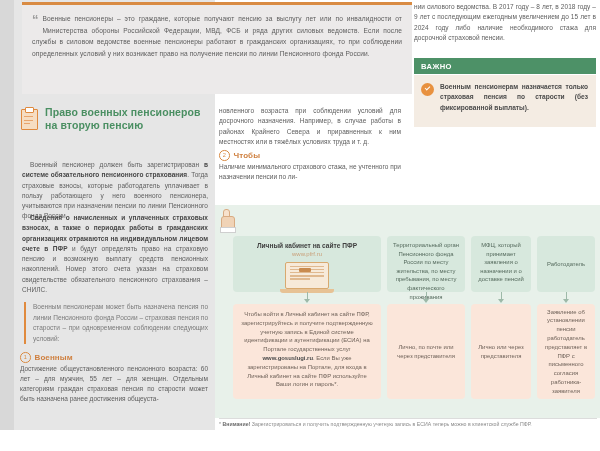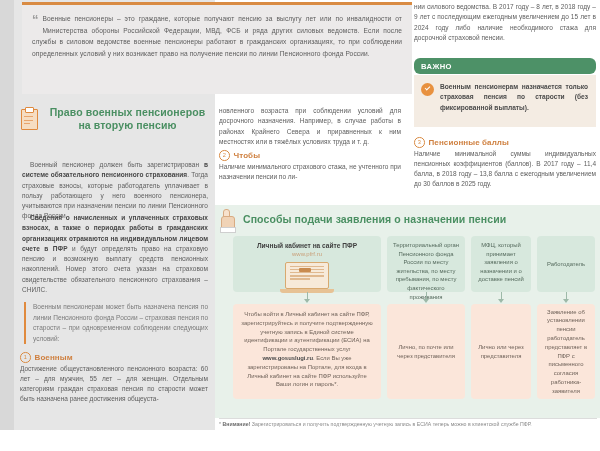--- a/index.html
+++ b/index.html
@@ -75,21 +75,20 @@
     display: flex;
     align-items: flex-start;
     gap: 6px;
   }
   .sec-head .sec-title {
     font-size: 10.5px;
     line-height: 12.5px;
     font-weight: bold;
     color: #4a8f62;
     letter-spacing: 0.1px;
-    text-align: center;
   }
 
   
   .icon-clipboard {
     width: 19px; height: 22px;
     position: relative;
     flex: 0 0 auto;
     margin-top: 1px;
   }
   .icon-clipboard .body {
@@ -201,21 +200,20 @@
   
   .important-head {
     position: absolute;
     background: #4d9167;
     color: #ffffff;
     font-size: 7.6px;
     font-weight: bold;
     letter-spacing: 0.4px;
     padding: 3.5px 7px;
     box-sizing: border-box;
-    border-radius: 6px;
   }
   .important-box {
     position: absolute;
     background: #f4ece3;
     box-sizing: border-box;
     padding: 7px 8px 7px 7px;
     display: flex;
     gap: 6px;
     align-items: flex-start;
   }
@@ -422,37 +420,29 @@
   </div>
 
   <div class="body-text" style="left:414px; top:2px; width:182px;">нии силового ведомства. В 2017 году – 8 лет, в 2018 году – 9 лет с последующим ежегодным увеличением до 15 лет в 2024 году либо наличие необходимого стажа для досрочной страховой пенсии.</div>
 
   <div class="important-head" style="left:414px; top:58px; width:182px;">ВАЖНО</div>
   <div class="important-box" style="left:414px; top:75px; width:182px; height:52px;">
     <span class="icon-check"></span>
     <span class="important-text">Военным пенсионерам назначается только страховая пенсия по старости (без фиксированной выплаты).</span>
   </div>
 
-  <div class="cond" style="left:414px; top:137px; width:182px;">
-    <div class="cond-head">
-      <span class="num-circle">3</span>
-      <span class="cond-name">Пенсионные баллы</span>
-    </div>
-    <div class="cond-body" style="width:182px;">Наличие минимальной суммы индивидуальных пенсионных коэффициентов (баллов). В 2017 году – 11,4 балла, в 2018 году – 13,8 балла с ежегодным увеличением до 30 баллов в 2025 году.</div>
-  </div>
 
   <div class="green-panel"></div>
 
   <div class="sec-head" style="left:219px; top:209px;">
     <span class="icon-hand">
       <span class="finger"></span>
       <span class="palm"></span>
       <span class="cuff"></span>
     </span>
-    <span class="sec-title" style="padding-top:4px;">Способы подачи заявления о назначении пенсии</span>
   </div>
 
   <div class="flow-col" style="left:233px; top:236px; width:148px;">
     <div class="card-green" style="height:56px;">
       <div class="card-title-bold">Личный кабинет на сайте ПФР</div>
       <div class="url-tan">www.pfrf.ru</div>
       <div class="laptop">
         <div class="screen">
           <div class="scr-blob"></div>
           <div class="scr-line"></div>

